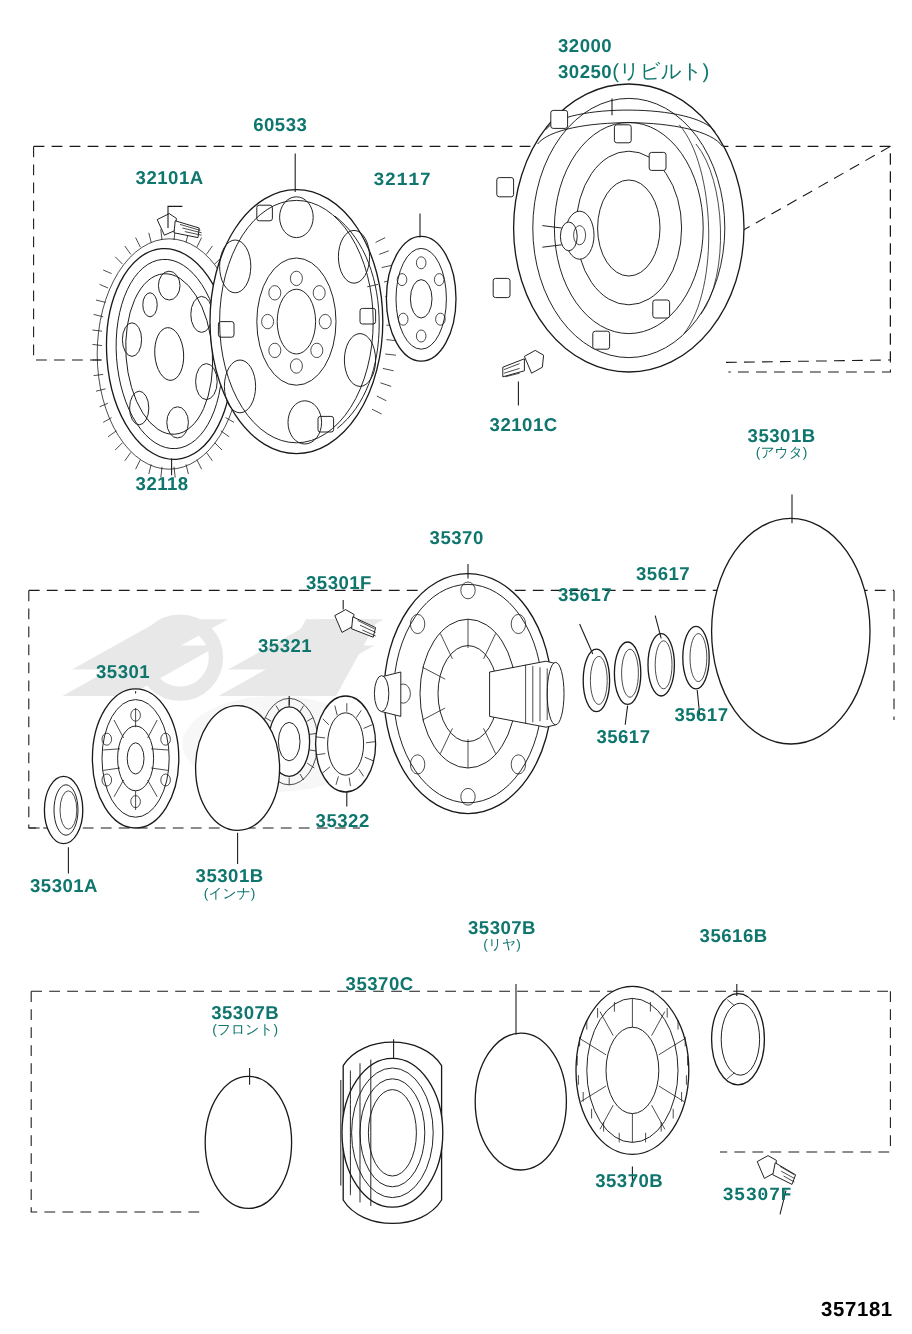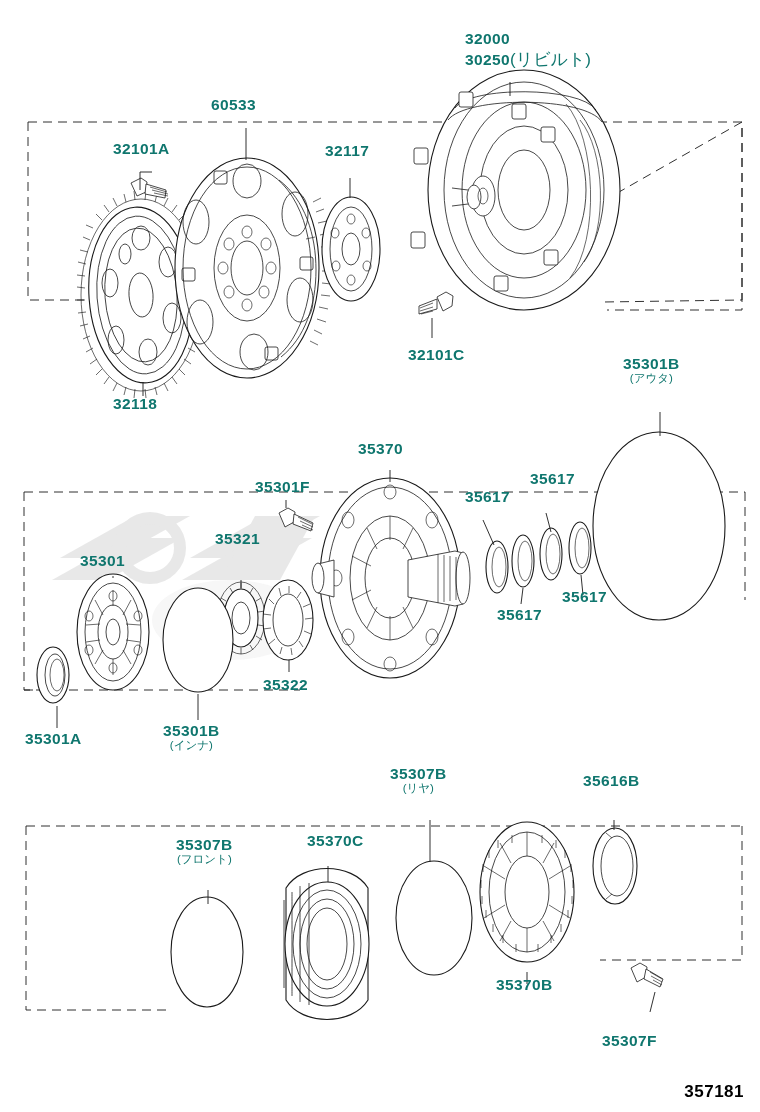--- a/index.html
+++ b/index.html
@@ -408,21 +408,21 @@
   </div>
 
   <div class="lbl" style="left:211px;top:96px;">
     <span>60533</span>
   </div>
 
   <div class="lbl" style="left:113px;top:140px;">
     <span>32101A</span>
   </div>
 
-  <div class="lbl" style="left:325px;top:142px;">
+  <div class="lbl" style="left:311px;top:142px;font-family:Liberation Mono, monospace;">
     <span>32117</span>
   </div>
 
   <div class="lbl" style="left:408px;top:346px;">
     <span>32101C</span>
   </div>
 
   <div class="lbl" style="left:113px;top:395px;">
     <span>32118</span>
   </div>
@@ -476,32 +476,32 @@
 
   <div class="lbl" style="left:390px;top:765px;">
     <span>35307B</span>
     <span class="sub">(リヤ)</span>
   </div>
 
   <div class="lbl" style="left:583px;top:772px;">
     <span>35616B</span>
   </div>
 
-  <div class="lbl" style="left:307px;top:812px;margin-top:20px;">
+  <div class="lbl" style="left:288px;top:812px;">
     <span>35370C</span>
   </div>
 
   <div class="lbl" style="left:176px;top:836px;">
     <span>35307B</span>
     <span class="sub">(フロント)</span>
   </div>
 
   <div class="lbl" style="left:496px;top:976px;">
     <span>35370B</span>
   </div>
 
-  <div class="lbl" style="left:602px;top:1032px;">
+  <div class="lbl" style="left:602px;top:988px;font-family:Liberation Mono, monospace;">
     <span>35307F</span>
   </div>
 
   <div class="corner">357181</div>
 
 </div>
 
 </body></html>

